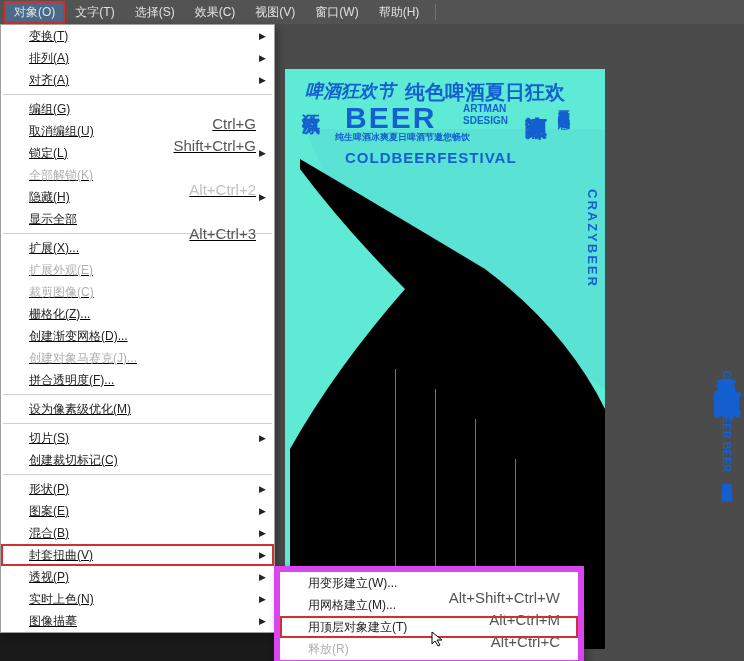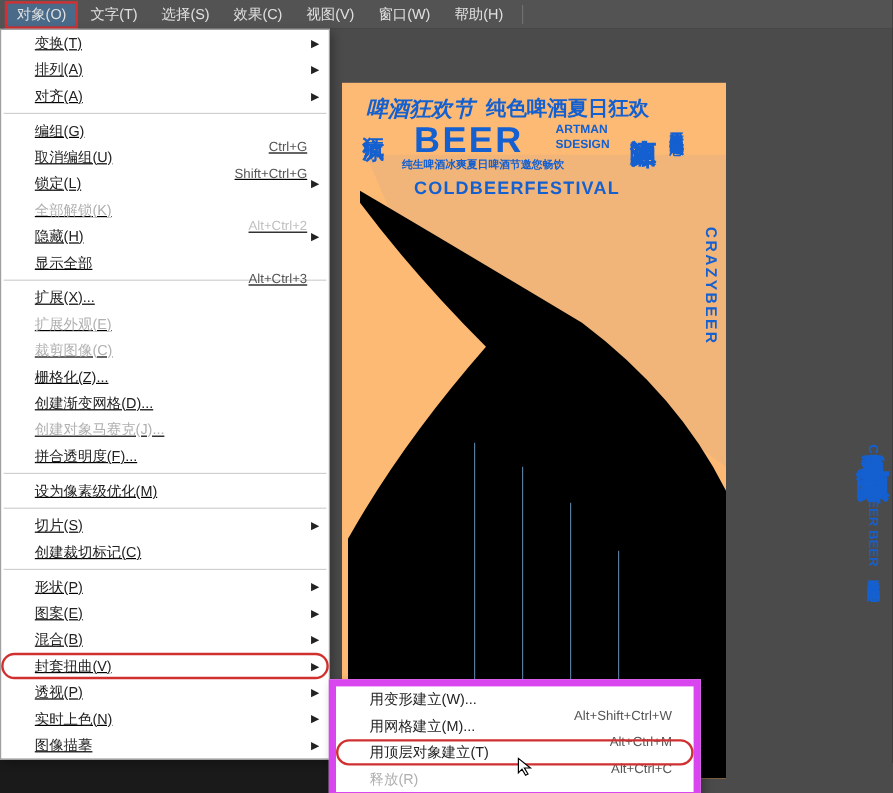--- a/index.html
+++ b/index.html
@@ -59,24 +59,23 @@
   .menu-row.has-sub::after {
     content: "▶";
     position: absolute;
     right: 8px;
     font-size: 9px;
     color: inherit;
   }
   .menu-row.highlighted {
     outline: 2px solid #d03030;
     outline-offset: -2px;
-    border-radius: 11px;
   }
   .menu-label { flex: 1; }
-  .menu-shortcut { color: #555; font-size: 11px; margin-top: 28px; }
+  .menu-shortcut { color: #555; font-size: 15px; margin-top: 28px; }
   .menu-row.disabled .menu-shortcut { color: #c0c0c0; }
   .menu-sep {
     height: 1px;
     background: #d0d0d0;
     margin: 3px 2px;
   }
   .submenu {
     position: absolute;
     top: 566px;
     left: 274px;
@@ -93,21 +92,21 @@
     right: 0;
     bottom: 0;
     background: #4b4b4b;
   }
   .artboard {
     position: absolute;
     top: 45px;
     left: 10px;
     width: 320px;
     height: 580px;
-    background: #fdba74;
+    background: #5eead4;
     overflow: hidden;
   }
   .blue-shape {
     position: absolute;
     top: 0;
     right: 0;
     width: 100%;
     height: 100%;
   }
   .blue-text {
@@ -157,21 +156,21 @@
   <div class="menubar-divider"></div>
 </div>
 
 <div class="canvas-area">
   <div class="artboard">
     <svg class="blue-shape" viewBox="0 0 320 580">
       <path d="M 20 60 L 320 60 L 320 320 L 180 220 L 100 180 L 50 130 Z" fill="#1560d0" opacity="0.05"></path>
       <path d="M 15 90 Q 100 140 200 200 Q 280 260 320 340 L 320 580 L 5 580 L 5 380 Q 50 300 120 220 Q 60 160 15 100 Z" fill="#000"></path>
     </svg>
     <div class="blue-text" style="top:10px;left:20px;font-size:18px;font-style:italic">啤酒狂欢节</div>
-    <div class="blue-text" style="top:10px;left:120px;font-size:17px">纯色啤酒夏日狂欢</div>
+    <div class="blue-text" style="top:10px;left:120px;font-size:20px">纯色啤酒夏日狂欢</div>
     <div class="blue-text" style="top:32px;left:60px;font-size:30px;letter-spacing:2px">BEER</div>
     <div class="blue-text" style="top:34px;left:178px;font-size:10px">ARTMAN</div>
     <div class="blue-text" style="top:46px;left:178px;font-size:10px">SDESIGN</div>
     <div class="blue-text" style="top:32px;left:14px;font-size:18px;writing-mode:vertical-rl">疯凉狂</div>
     <div class="blue-text" style="top:30px;left:236px;font-size:22px;writing-mode:vertical-rl">冰爽啤酒</div>
     <div class="blue-text" style="top:32px;left:270px;font-size:12px;writing-mode:vertical-rl">冰爽夏日 疯狂啤酒 邀您喝</div>
     <div class="blue-text" style="top:80px;left:60px;font-size:15px;letter-spacing:1px">COLDBEERFESTIVAL</div>
     <div class="blue-text" style="top:62px;left:50px;font-size:9px">纯生啤酒冰爽夏日啤酒节邀您畅饮</div>
     <div class="blue-text" style="top:120px;left:300px;font-size:13px;writing-mode:vertical-rl;letter-spacing:2px">CRAZYBEER</div>
     <div class="ruler-marks" style="left:110px;top:300px"></div>

